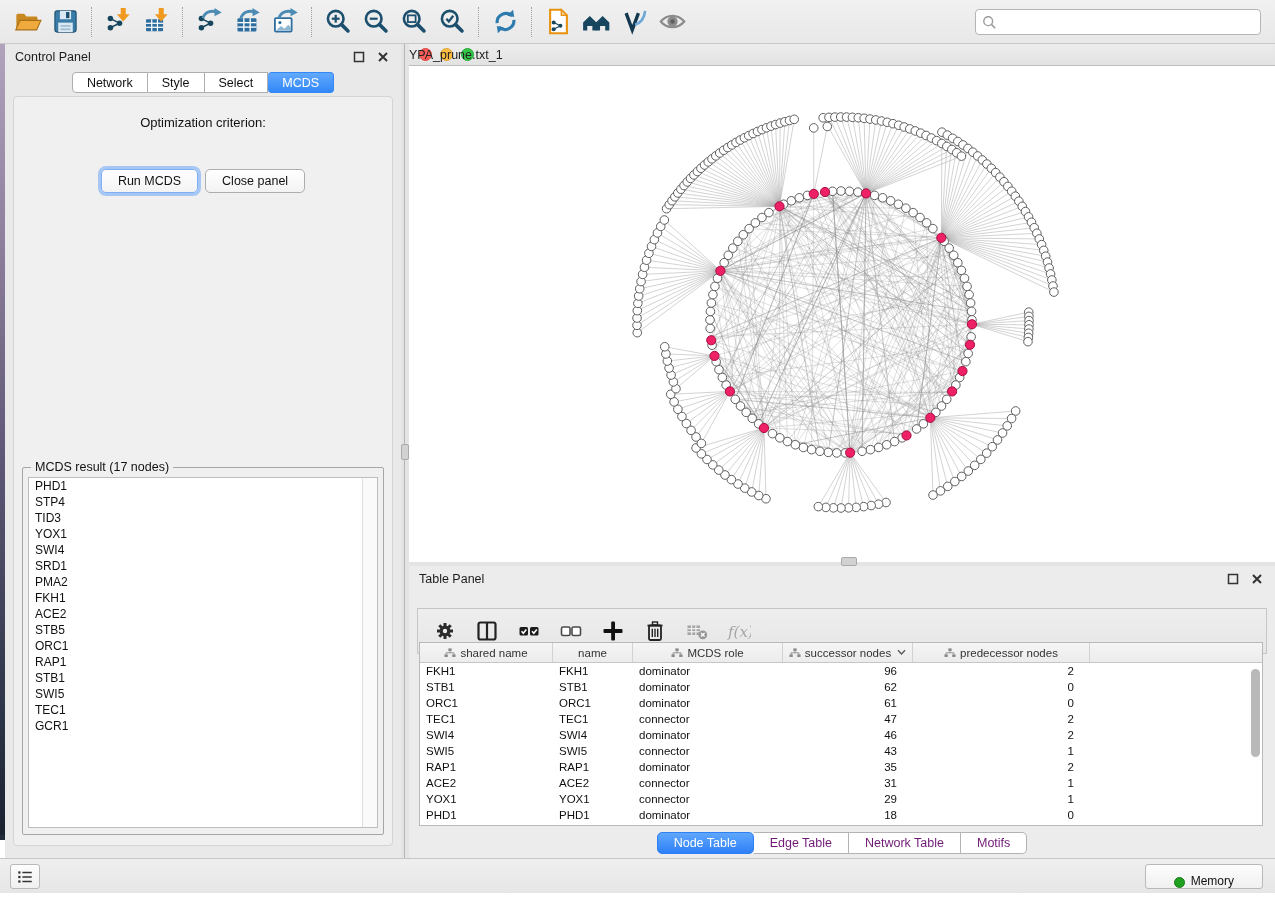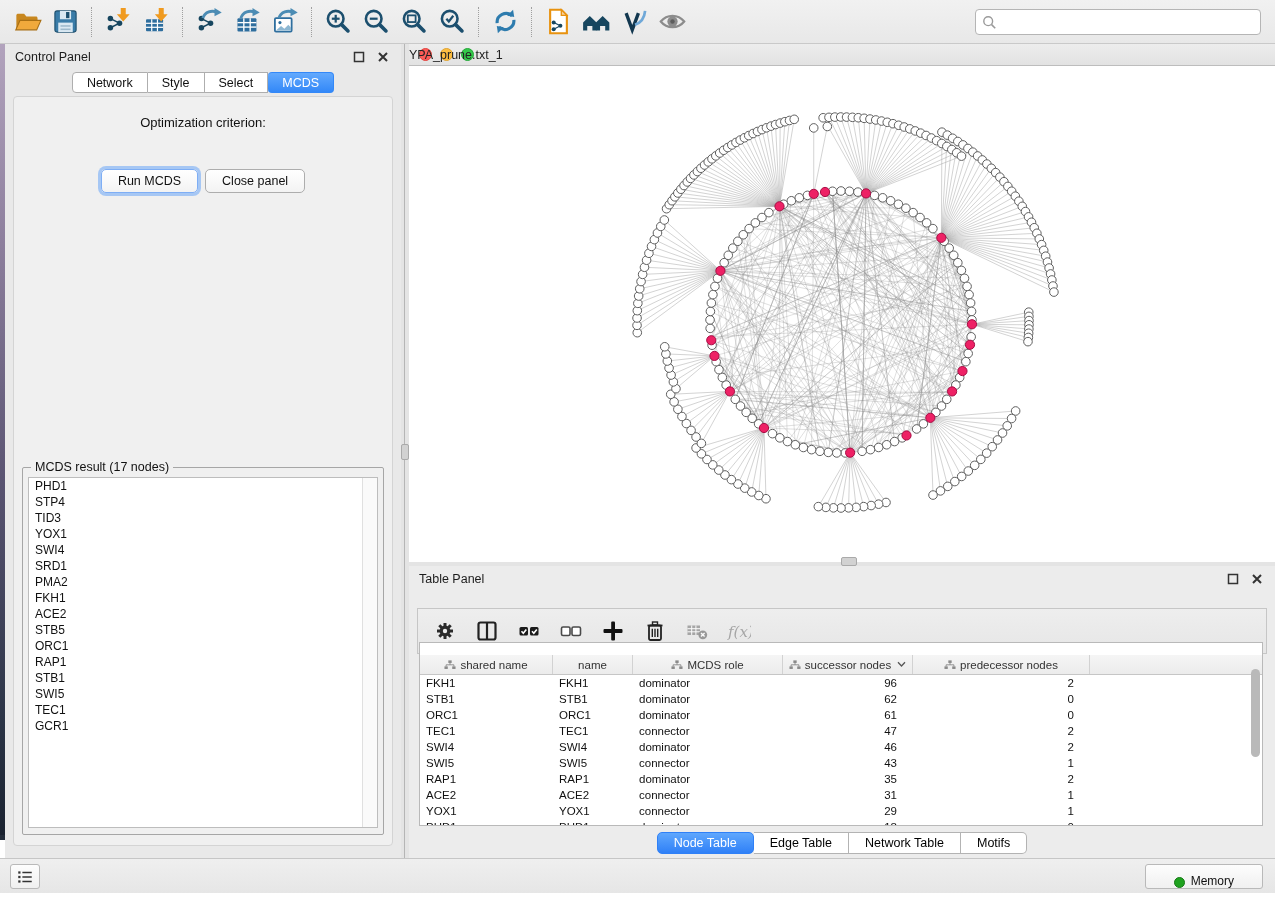--- a/index.html
+++ b/index.html
@@ -86,33 +86,33 @@
   .table-panel { position:absolute; left:404px; right:0; top:522px; bottom:0; background:#ececec; }
   .tp-toolbar { position:absolute; left:8px; right:8px; top:26px; height:46px;
     background:linear-gradient(180deg,#eeeeee,#e6e6e6); border:1px solid #c6c6c6; border-radius:0;
     display:flex; align-items:center; padding-left:12px; gap:12px;margin-top:16px; }
   .tp-btn { width:30px; height:30px; display:flex; align-items:center; justify-content:center; }
   .tp-btn svg { width:24px; height:24px; }
   .tp-btn.disabled { opacity:.85; }
   .tbl { position:absolute; left:10px; right:12px; top:76px; height:184px; background:#fff;
     border:1px solid #b9b9b9; overflow:hidden; }
   .tbl-head { display:flex; height:20px; background:linear-gradient(180deg,#f5f5f5,#ececec);
-    border-bottom:1px solid #c6c6c6;margin-top:12px; }
+    border-bottom:1px solid #c6c6c6; }
   .th { display:flex; align-items:center; justify-content:center; gap:4px; border-right:1px solid #d2d2d2;
     font-size:11.5px; color:#333; position:relative; }
   .th svg.attr { width:12px; height:12px; }
   .th svg.sort { width:9px; height:7px; margin-left:2px; }
   .tr { display:flex; height:16px; line-height:16px; font-size:11.5px; color:#111; }
   .td { padding:0 6px; overflow:hidden; white-space:nowrap; }
   .td.num { text-align:right; padding-right:16px; }
   .tbl-scroll { position:absolute; right:1px; top:22px; width:11px; height:160px; }
   .tbl-thumb { position:absolute; left:1px; top:4px; width:9px; height:88px; background:#b9b9b9; border-radius:5px; }
   .tp-tabs { position:absolute; left:0; right:0; top:266px; height:22px; display:flex; justify-content:center; }
   .tp-tab { height:22px; padding:0 16px; background:#fff; border:1px solid #b3b3b3; border-left:none;
-    font-size:12.5px; color:#000000; display:flex; align-items:center; }
+    font-size:12.5px; color:#701a75; display:flex; align-items:center; }
   .tp-tab:first-child { border-left:1px solid #b3b3b3; border-radius:5px 0 0 5px; }
   .tp-tab:last-child { border-radius:0 5px 5px 0; }
   .tp-tab.active { background:linear-gradient(180deg,#5fa7fd,#2f80f7); border-color:#2f80f7; color:#fff; border-radius:5px; }
 
   
   .status-bar { position:absolute; left:0; right:0; bottom:0; height:35px;
     background:linear-gradient(180deg,#efefef,#e6e6e6); border-top:1px solid #c6c6c6; }
   .sb-left { position:absolute; left:10px; top:5px; width:30px; height:25px;
     background:linear-gradient(180deg,#fdfdfd,#f0f0f0); border:1px solid #b9b9b9; border-radius:3px;
     display:flex; align-items:center; justify-content:center; }

